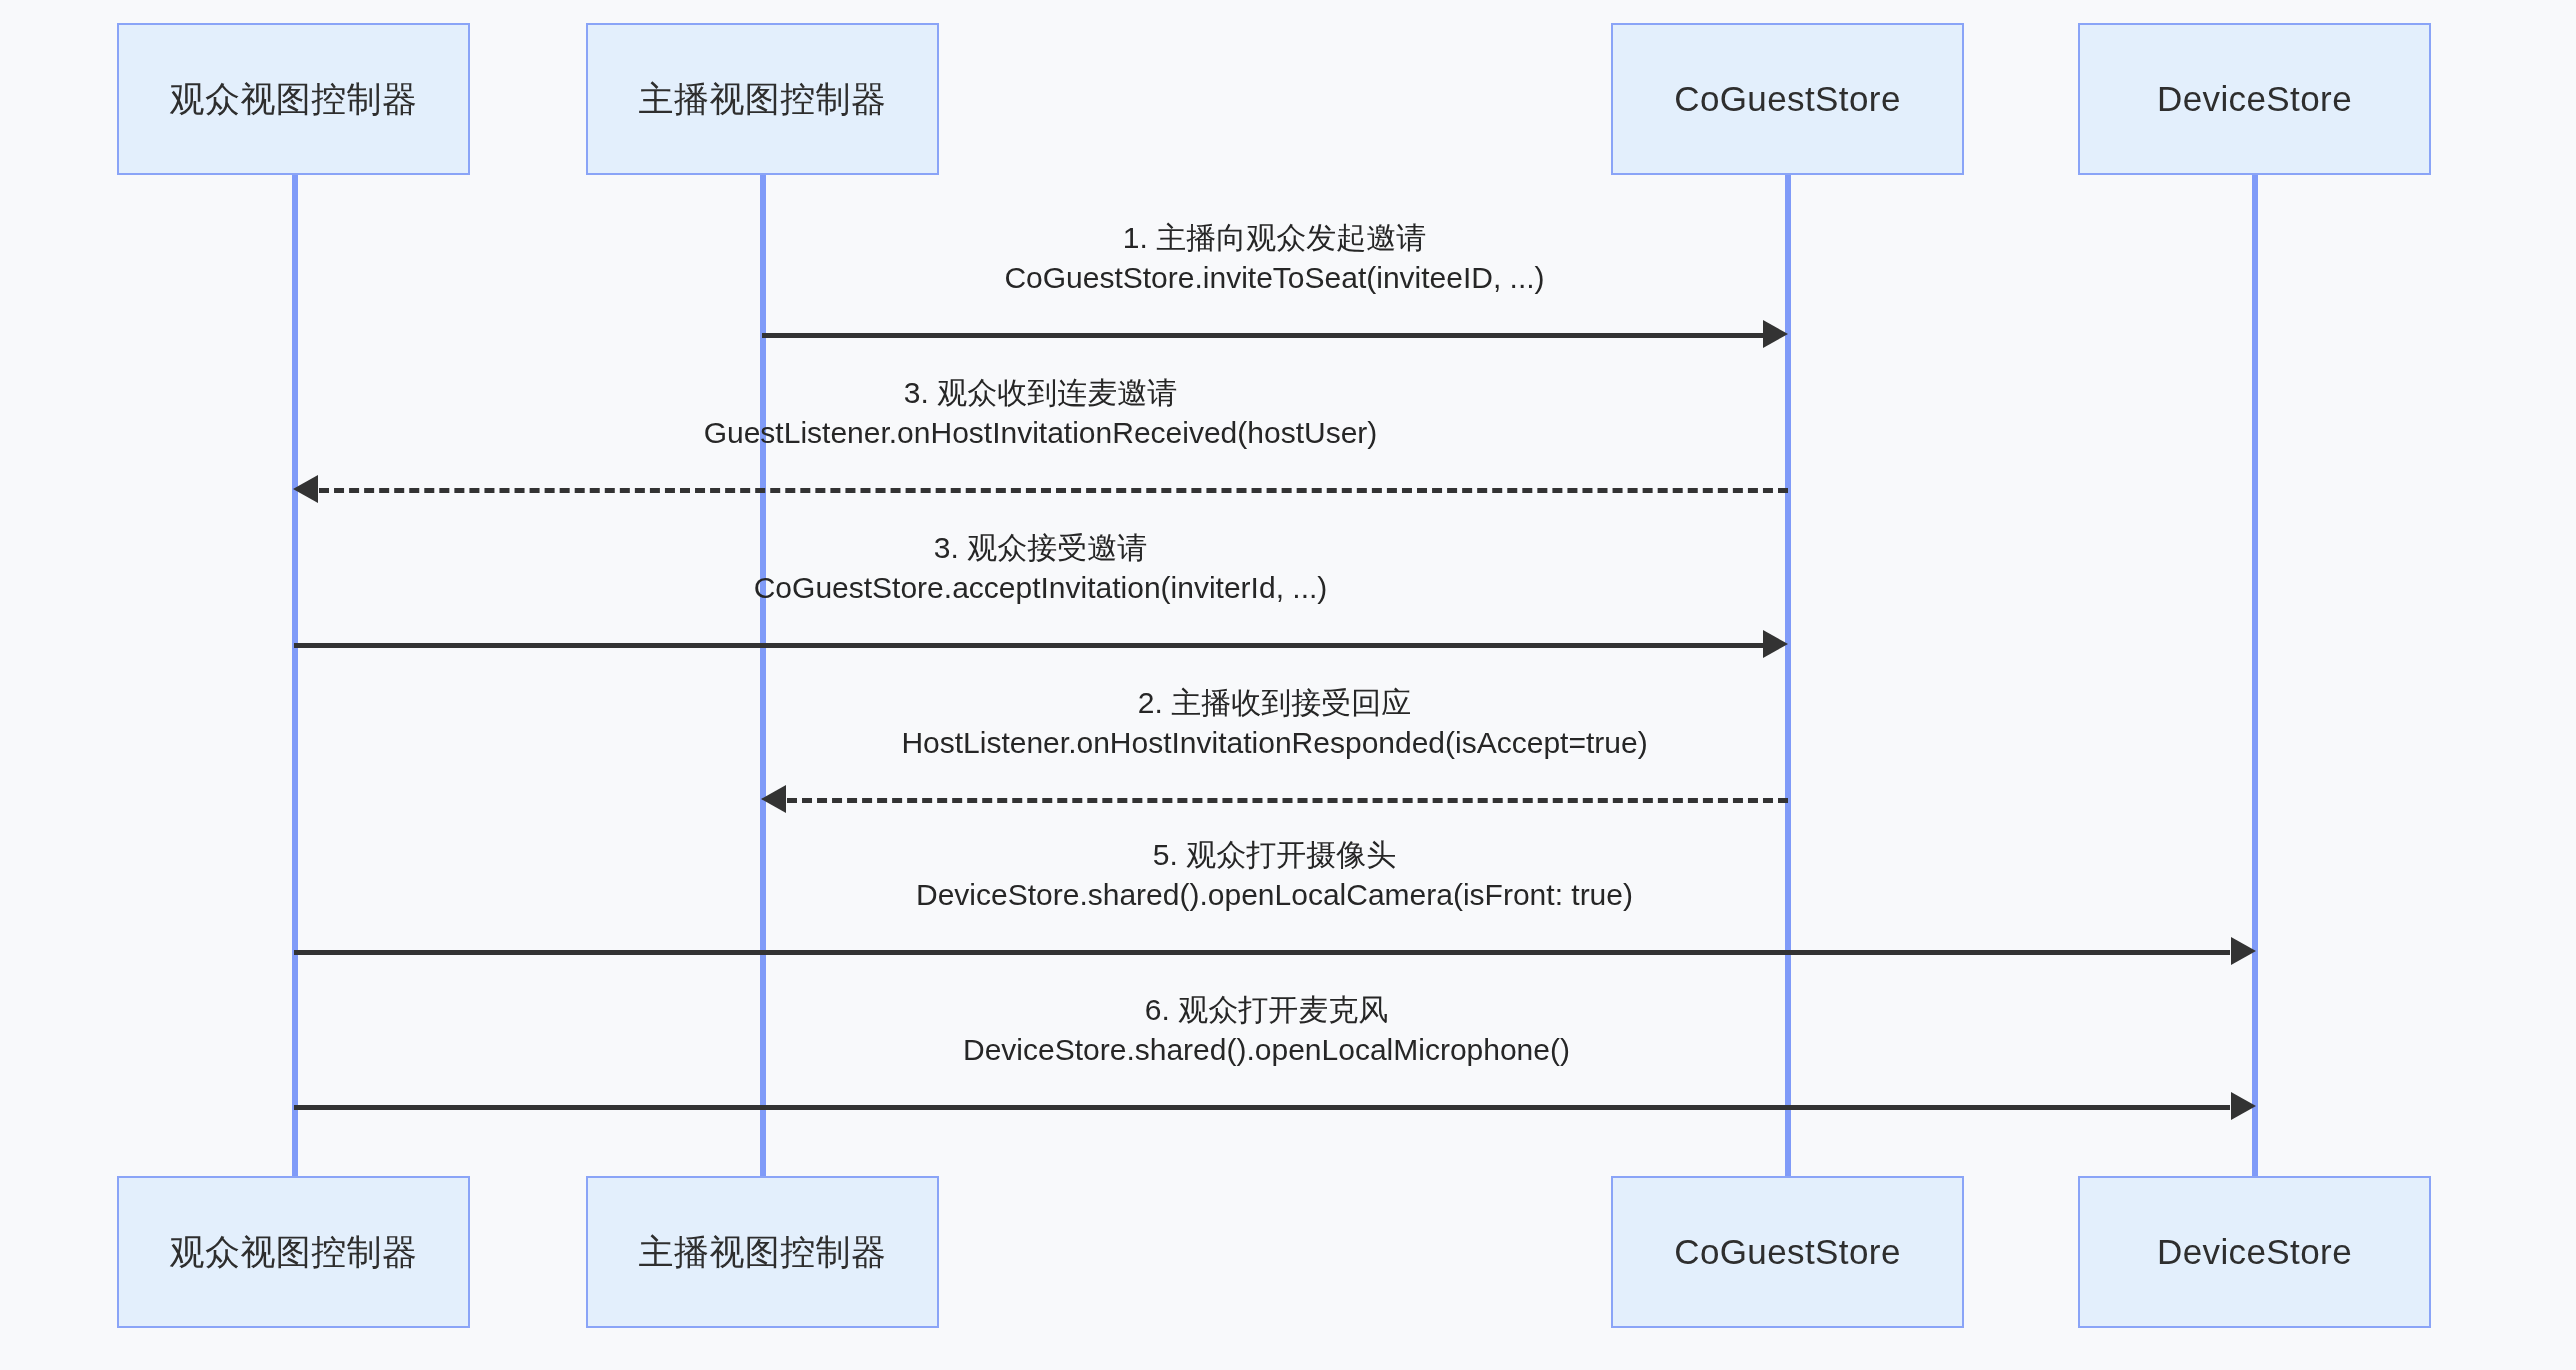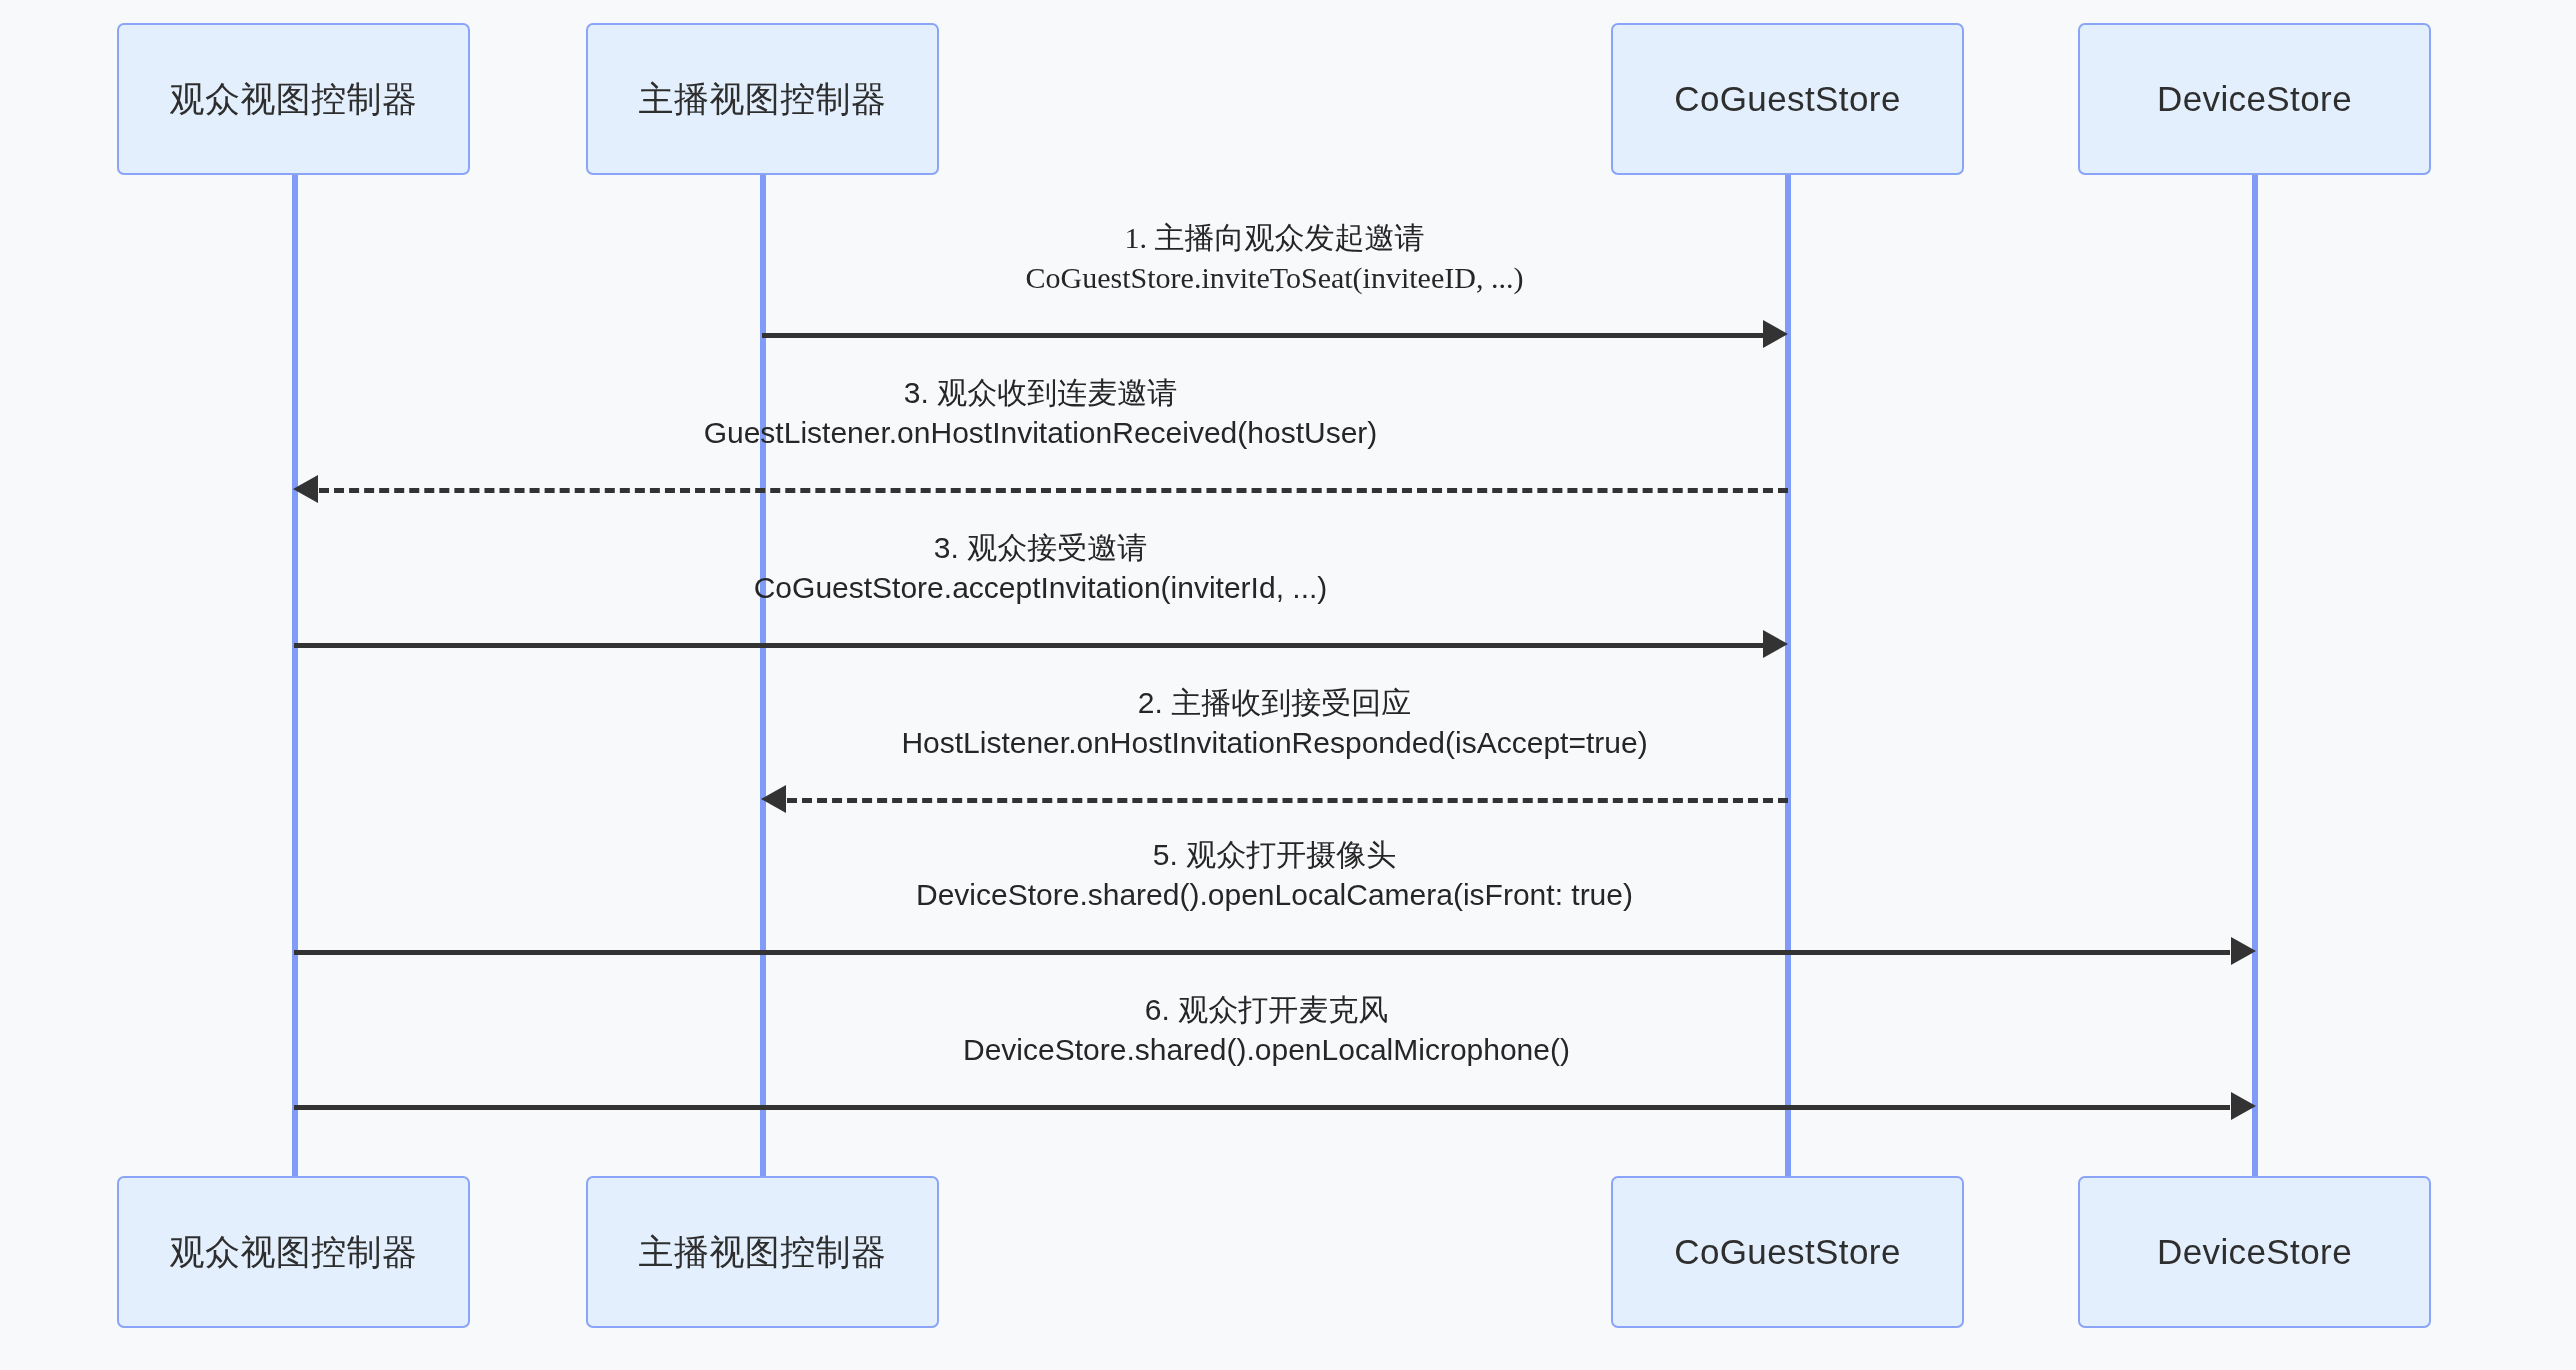--- a/index.html
+++ b/index.html
@@ -15,21 +15,21 @@
     width: 2576px;
     height: 1370px;
     background: #f8f9fb;
     overflow: hidden;
   }
   .participant-box {
     position: absolute;
     box-sizing: border-box;
     background: #e3effc;
     border: 2.5px solid #8aa4f7;
-    border-radius: 7px;
+    border-radius: 0;
     display: flex;
     align-items: center;
     justify-content: center;
     color: #2e2e2e;
     font-size: 35px;
     line-height: 1.2;
     letter-spacing: 0.4px;
     white-space: nowrap;
     z-index: 3;
   }
@@ -96,21 +96,21 @@
   <div class="lifeline" style="left:292px; top:175px; height:1001px;"></div>
   <div class="lifeline" style="left:760px; top:175px; height:1001px;"></div>
   <div class="lifeline" style="left:1785px; top:175px; height:1001px;"></div>
   <div class="lifeline" style="left:2252px; top:175px; height:1001px;"></div>
 
   <div class="participant-box" style="left:117px; top:23px; width:353px; height:152px;">观众视图控制器</div>
   <div class="participant-box" style="left:586px; top:23px; width:353px; height:152px;">主播视图控制器</div>
   <div class="participant-box" style="left:1611px; top:23px; width:353px; height:152px;">CoGuestStore</div>
   <div class="participant-box" style="left:2078px; top:23px; width:353px; height:152px;">DeviceStore</div>
 
-  <div class="msg-label" style="left:762px; top:218px; width:1025px;font-family:Liberation Serif, serif;">
+  <div class="msg-label" style="left:762px; top:218px; width:1025px;">
     <span class="seq-line">1. 主播向观众发起邀请</span>
     <span class="call-line">CoGuestStore.inviteToSeat(inviteeID, ...)</span>
   </div>
   <div class="arrow to-right" style="left:762px; top:333px; width:1025px;">
     <div class="shaft" style="width:1001px;"></div>
     <div class="head"></div>
   </div>
 
   <div class="msg-label" style="left:294px; top:373px; width:1493px;">
     <span class="seq-line">3. 观众收到连麦邀请</span>

